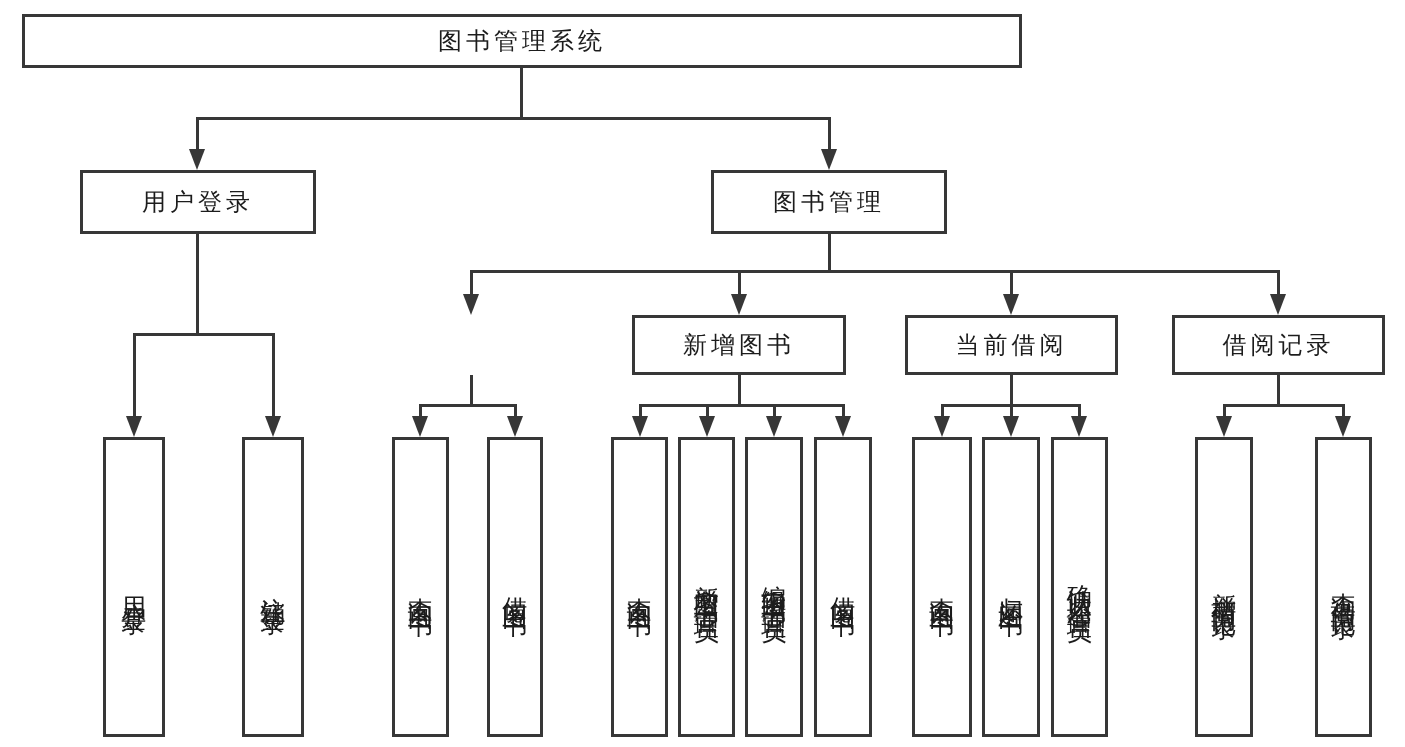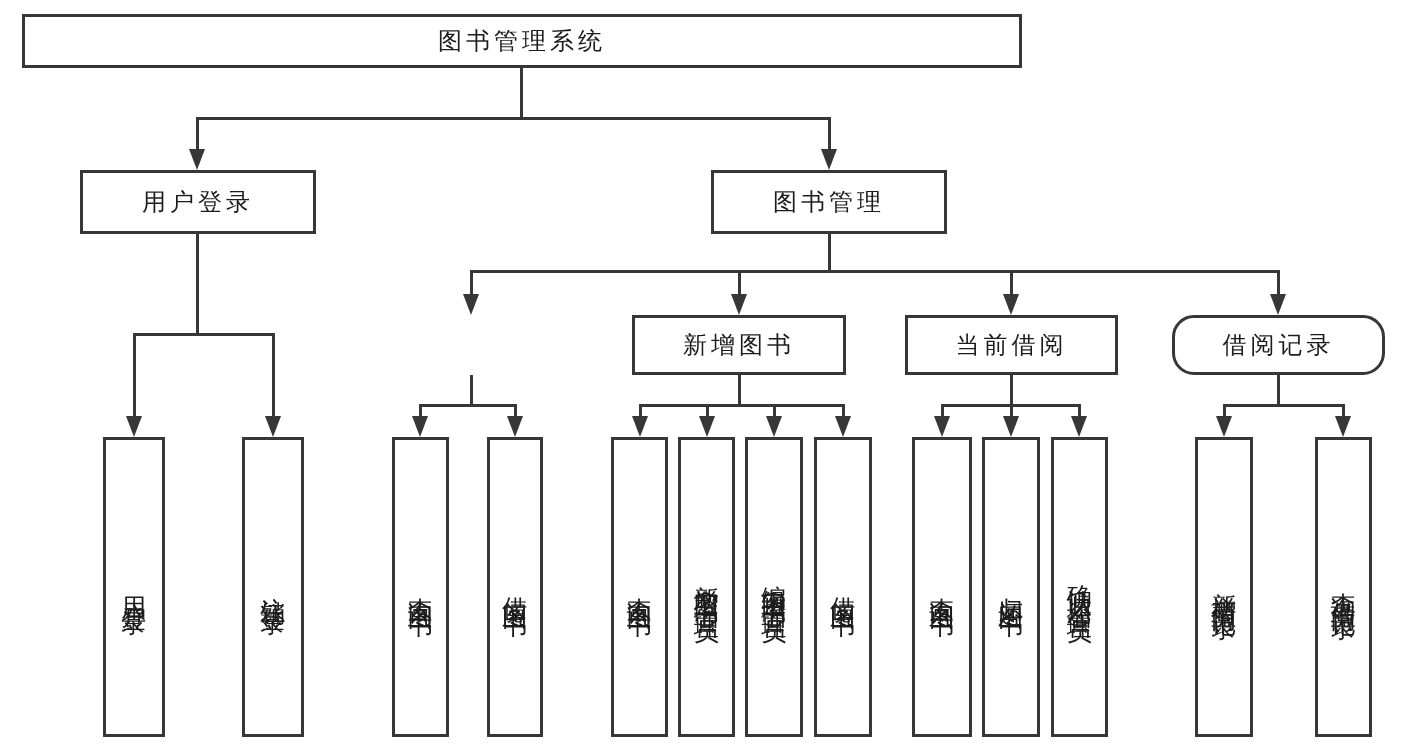--- a/index.html
+++ b/index.html
@@ -67,21 +67,21 @@
   <div class="arrow" style="left:1003px;top:294px;"></div>
   <div class="line" style="left:1277px;top:270px;width:3px;height:27px;"></div>
   <div class="arrow" style="left:1270px;top:294px;"></div>
 
   <div class="box hbox" style="left:632px;top:315px;width:214px;height:60px;">
     <span>新增图书</span>
   </div>
   <div class="box hbox" style="left:905px;top:315px;width:213px;height:60px;font-family:Liberation Mono, monospace;">
     <span>当前借阅</span>
   </div>
-  <div class="box hbox" style="left:1172px;top:315px;width:213px;height:60px;border-radius:22px;">
+  <div class="box hbox" style="left:1172px;top:315px;width:213px;height:60px;">
     <span>借阅记录</span>
   </div>
 
   <div class="line" style="left:470px;top:375px;width:3px;height:32px;"></div>
   <div class="line" style="left:419px;top:404px;width:98px;height:3px;"></div>
   <div class="line" style="left:419px;top:404px;width:3px;height:15px;"></div>
   <div class="arrow" style="left:412px;top:416px;"></div>
   <div class="line" style="left:514px;top:404px;width:3px;height:15px;"></div>
   <div class="arrow" style="left:507px;top:416px;"></div>
 

